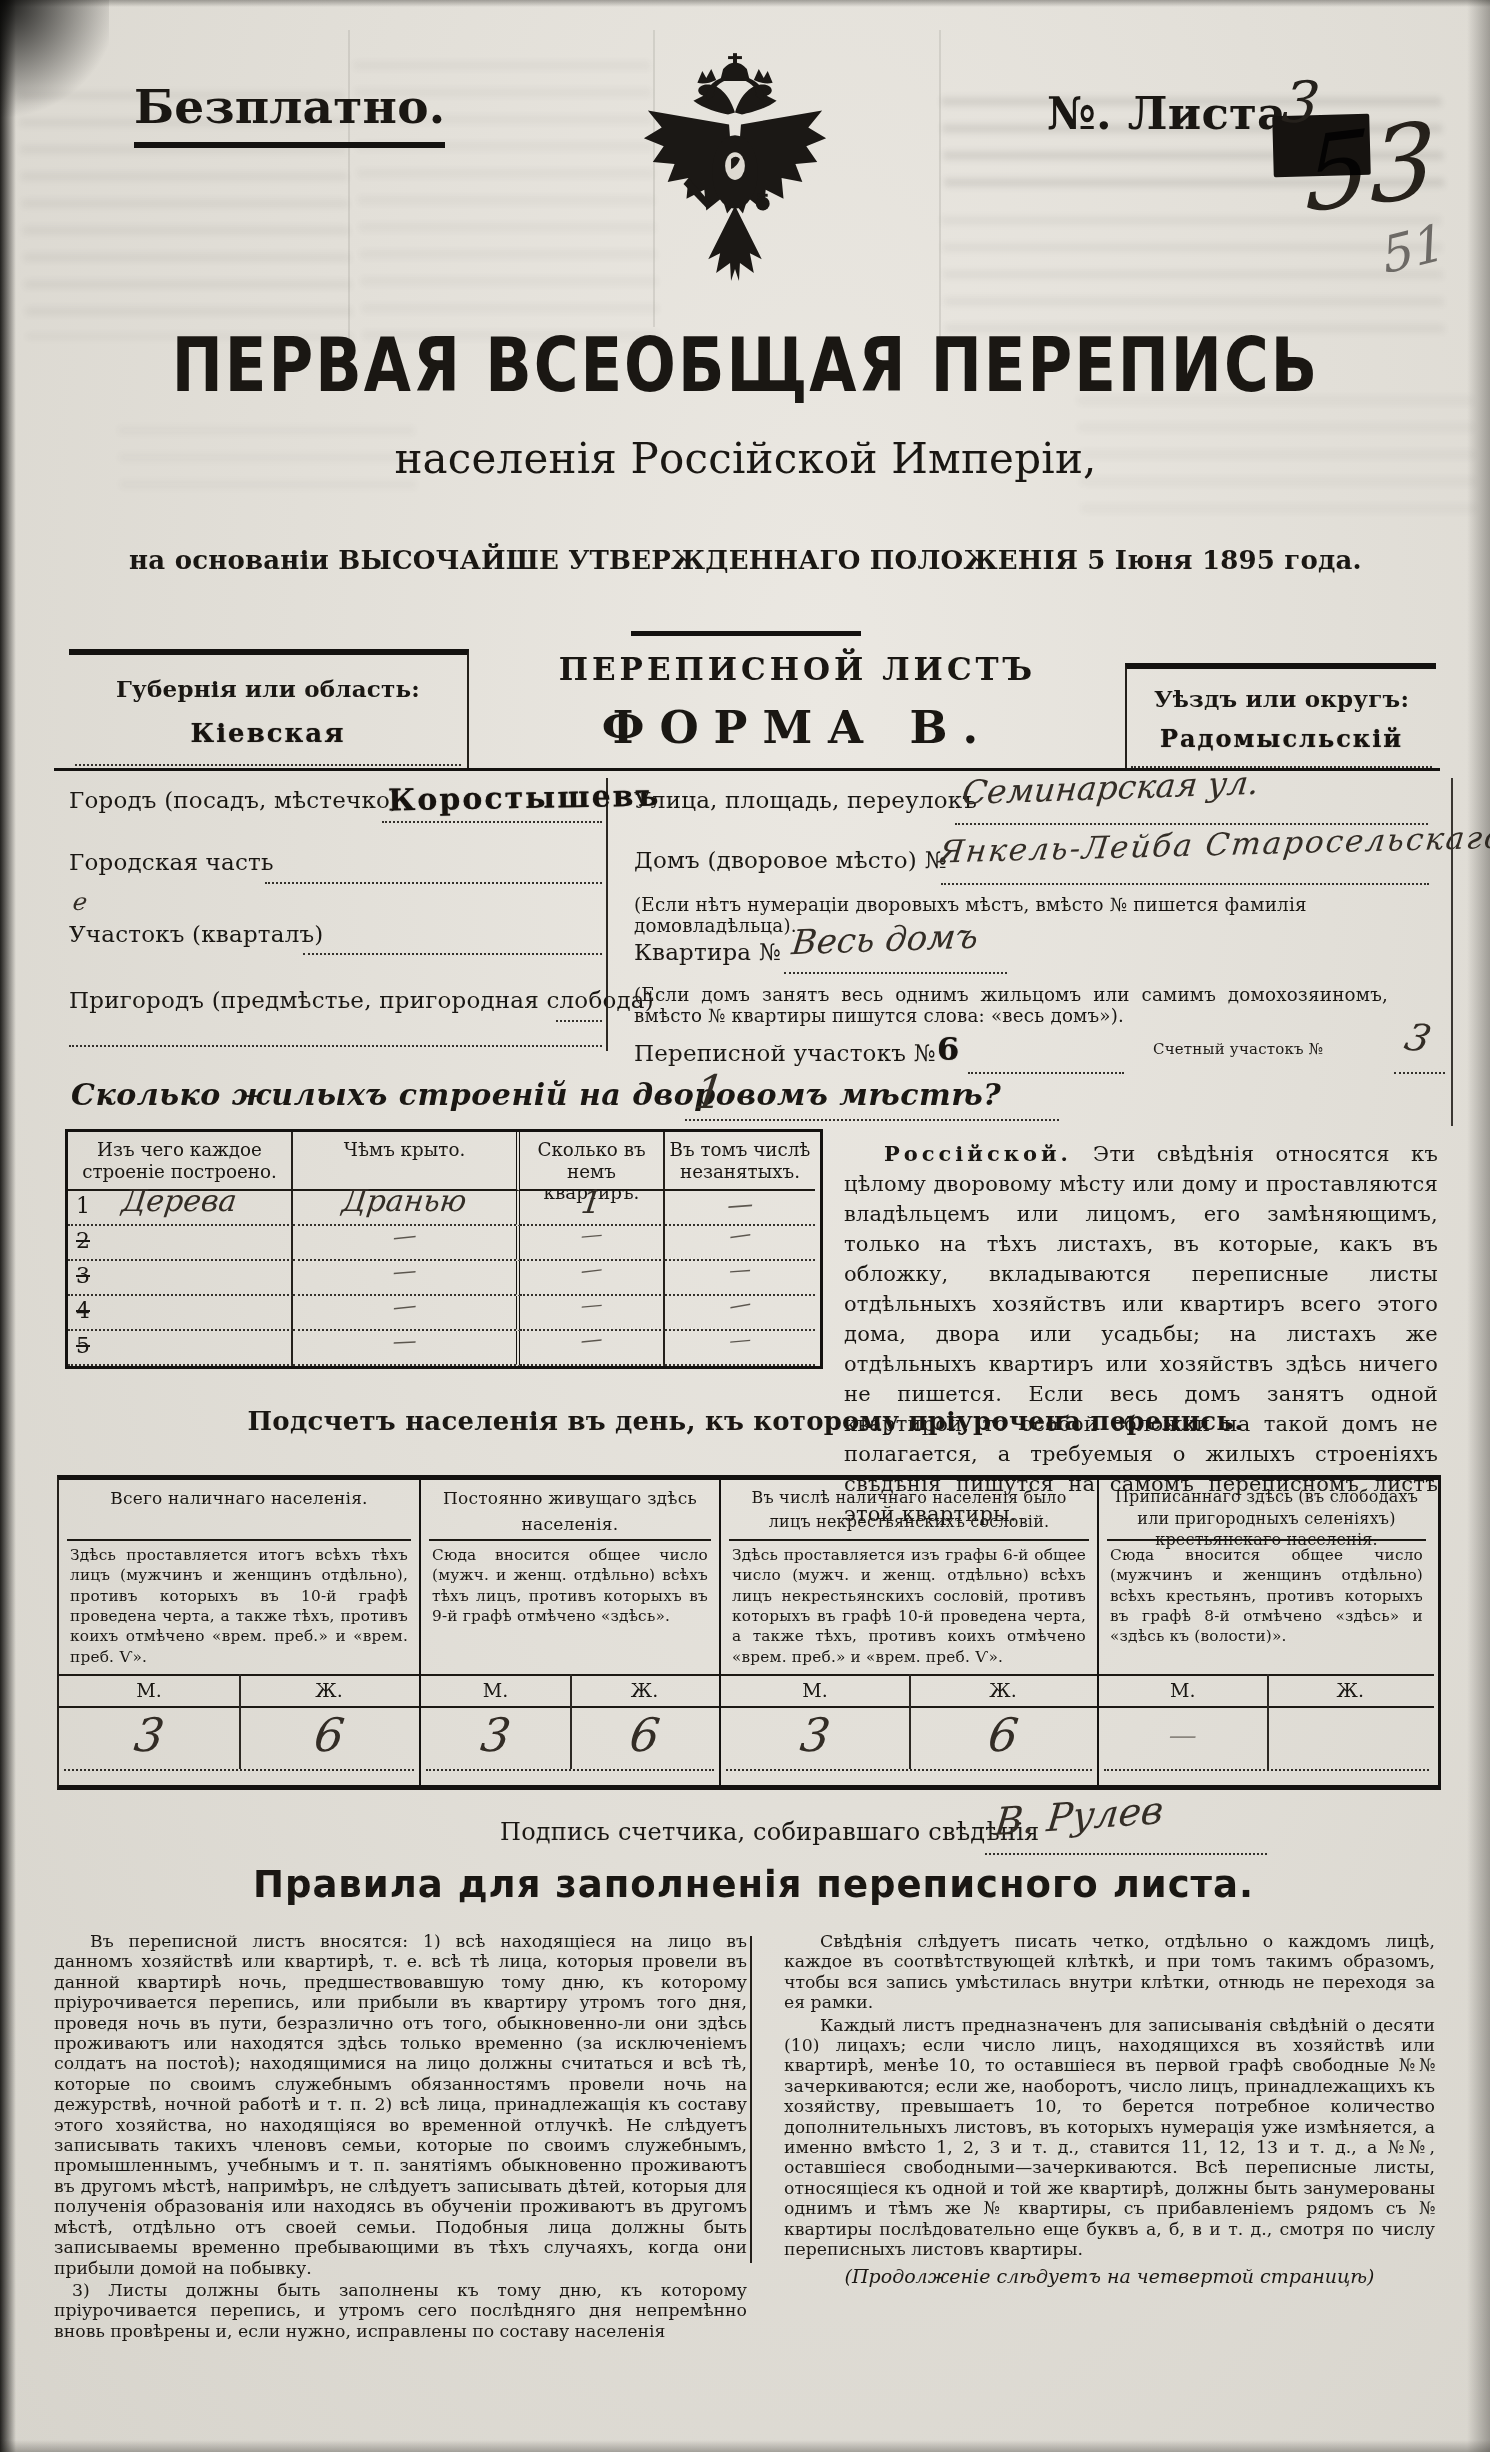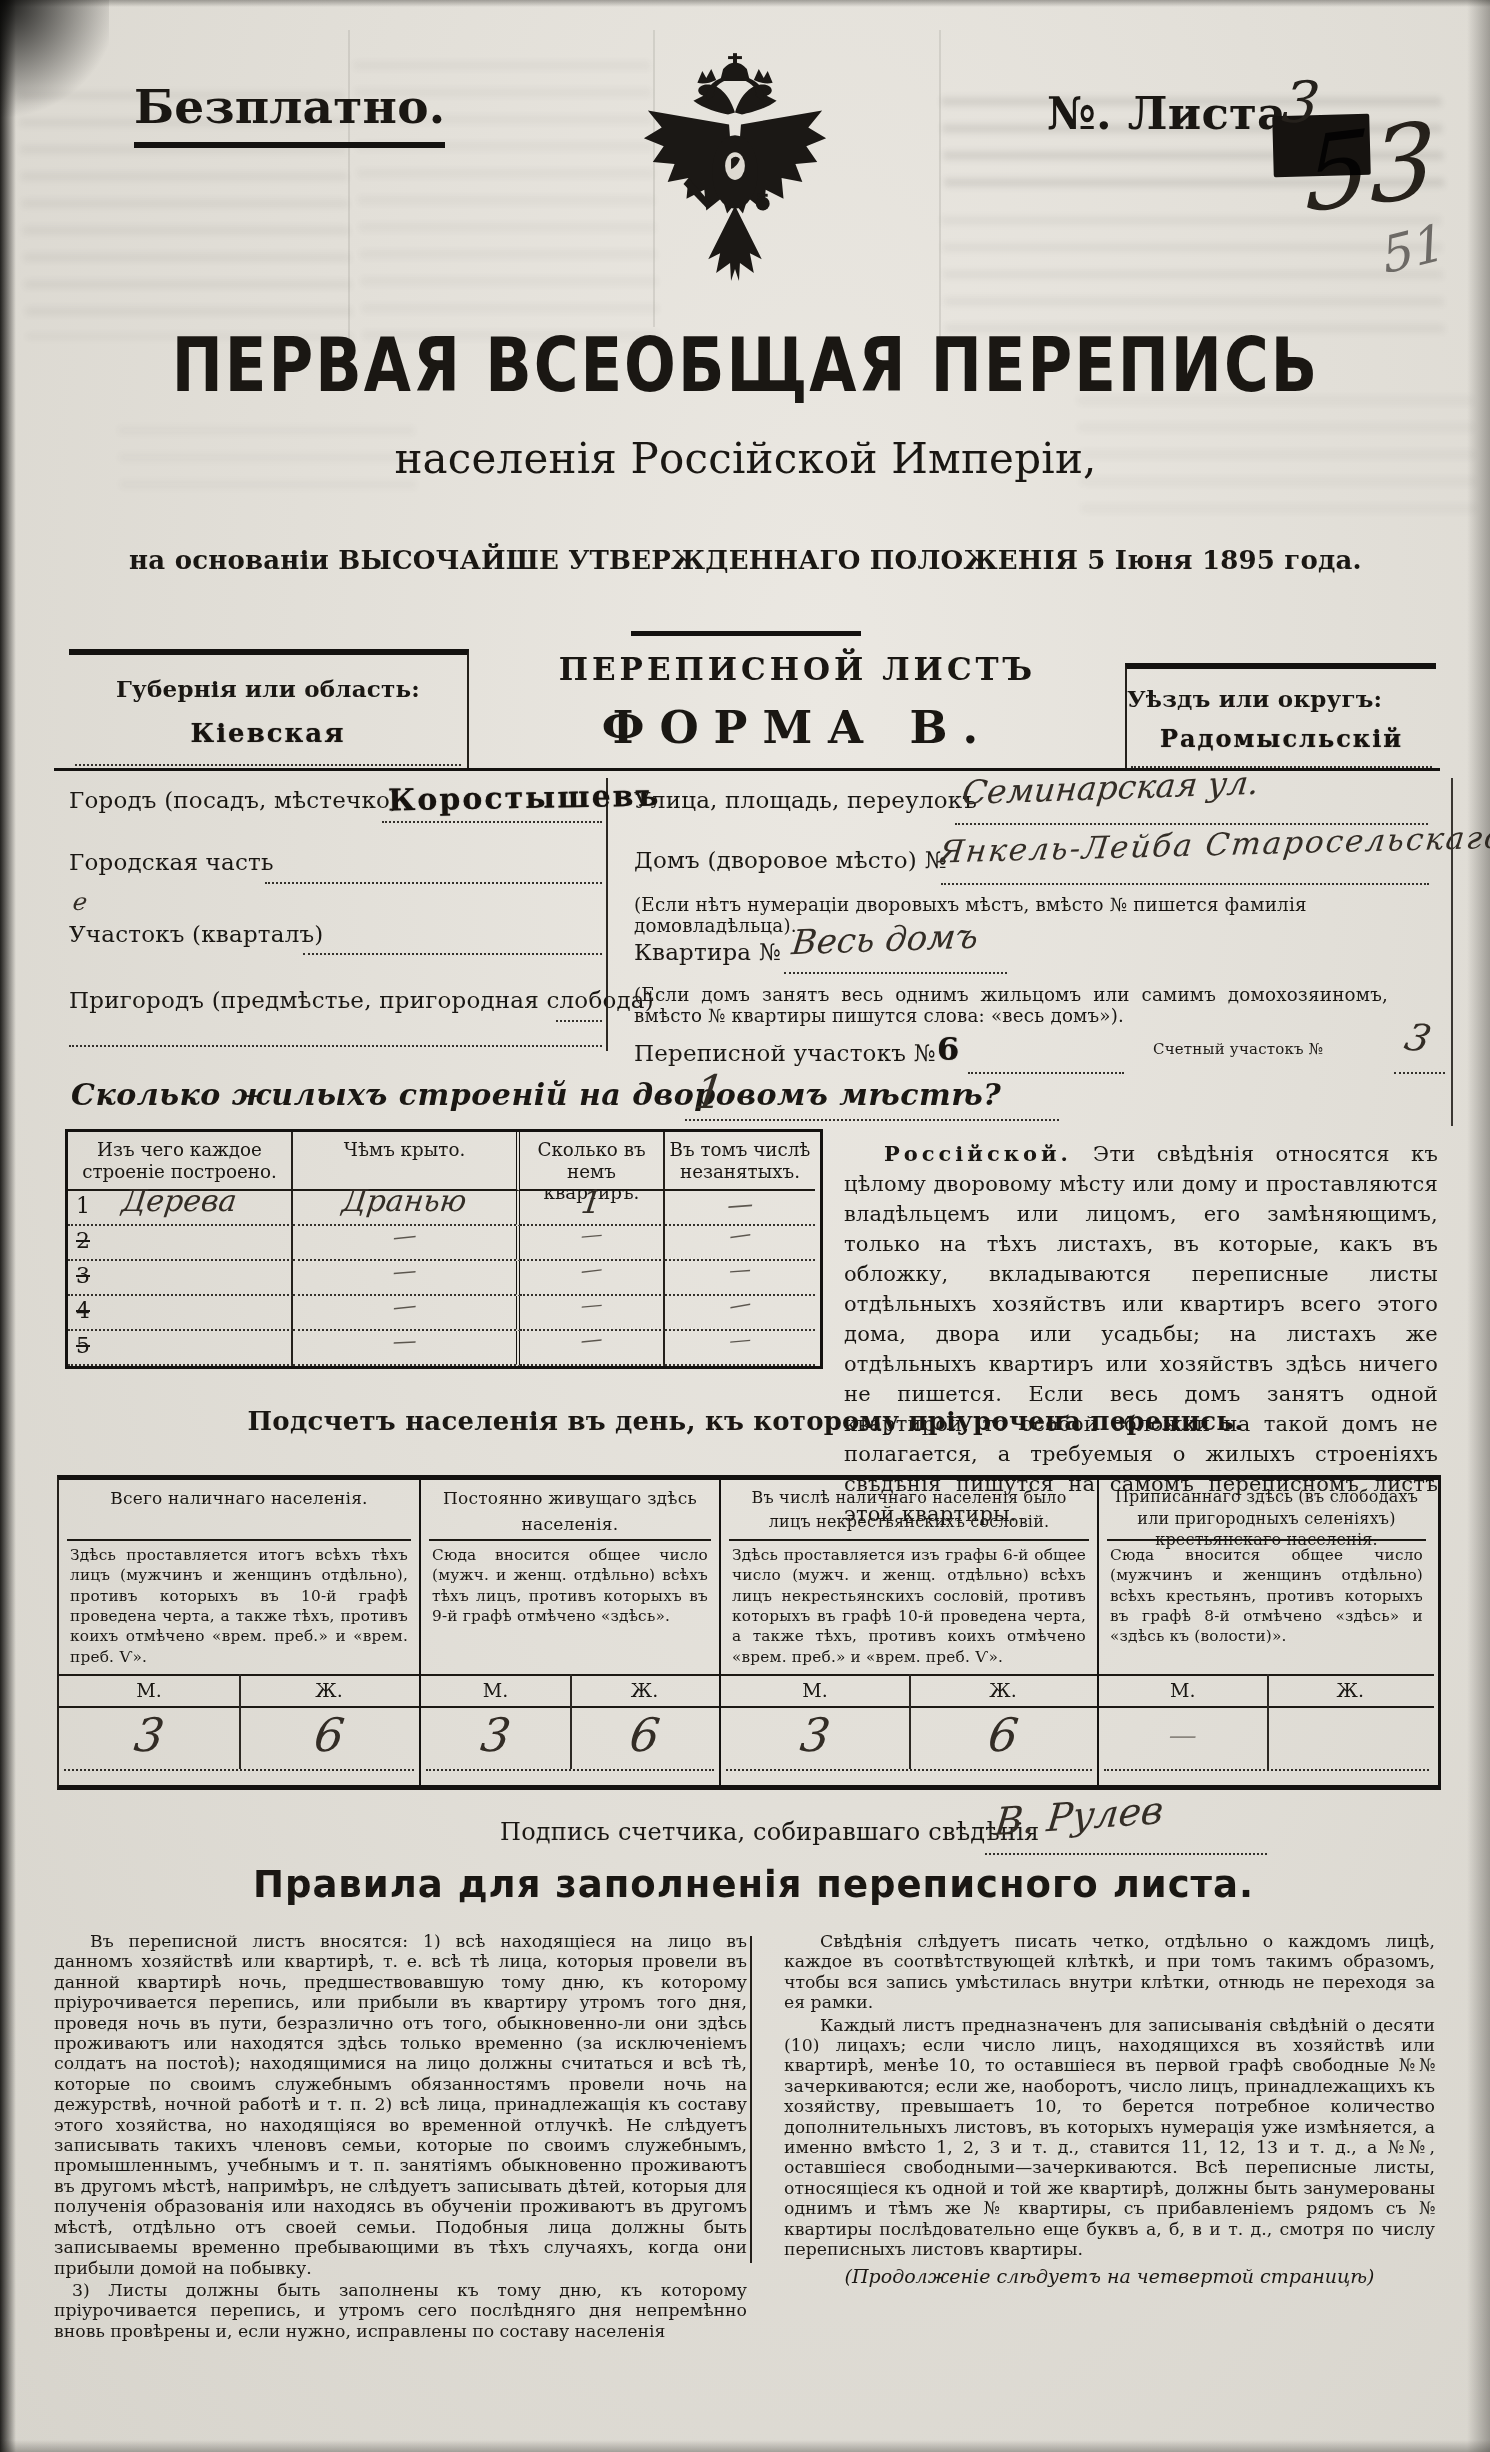--- a/index.html
+++ b/index.html
@@ -118,21 +118,21 @@
     <div class="stamp" style="text-align:center;margin-top:16px;font-size:26px;">Кіевская</div>
     <div class="dots" style="position:absolute;left:6px;right:6px;bottom:4px;"></div>
   </div>
 
   <div class="abs" style="left:475px;top:651px;width:645px;text-align:center;">
     <div class="prn" style="font-size:31px;font-weight:bold;letter-spacing:4px;">ПЕРЕПИСНОЙ ЛИСТЪ</div>
     <div class="prn" style="font-size:45px;font-weight:bold;letter-spacing:15px;margin-top:14px;">ФОРМА В.</div>
   </div>
 
   <div class="abs" style="left:1125px;top:663px;width:309px;height:101px;border-top:6px solid #141210;border-left:2px solid #24201b;">
-    <div style="text-align:left;margin-top:16px;font-size:23px;font-weight:bold;" class="prn">Уѣздъ или округъ:</div>
+    <div style="text-align:center;margin-top:16px;font-size:23px;font-weight:bold;" class="prn">Уѣздъ или округъ:</div>
     <div class="stamp" style="text-align:center;margin-top:12px;font-size:24px;">Радомысльскій</div>
     <div class="dots" style="position:absolute;left:4px;right:4px;bottom:2px;"></div>
   </div>
 
   <div class="abs" style="left:54px;top:768px;width:1386px;height:3px;background:#141210;"></div>
 
   <div class="abs" style="left:606px;top:778px;height:273px;border-left:2px solid #2c2823;"></div>
   <div class="abs" style="left:1451px;top:778px;height:348px;border-left:2px solid #3a3631;"></div>
 
   <div class="abs prn" style="left:69px;top:787px;font-size:23px;">Городъ (посадъ, мѣстечко)</div>

